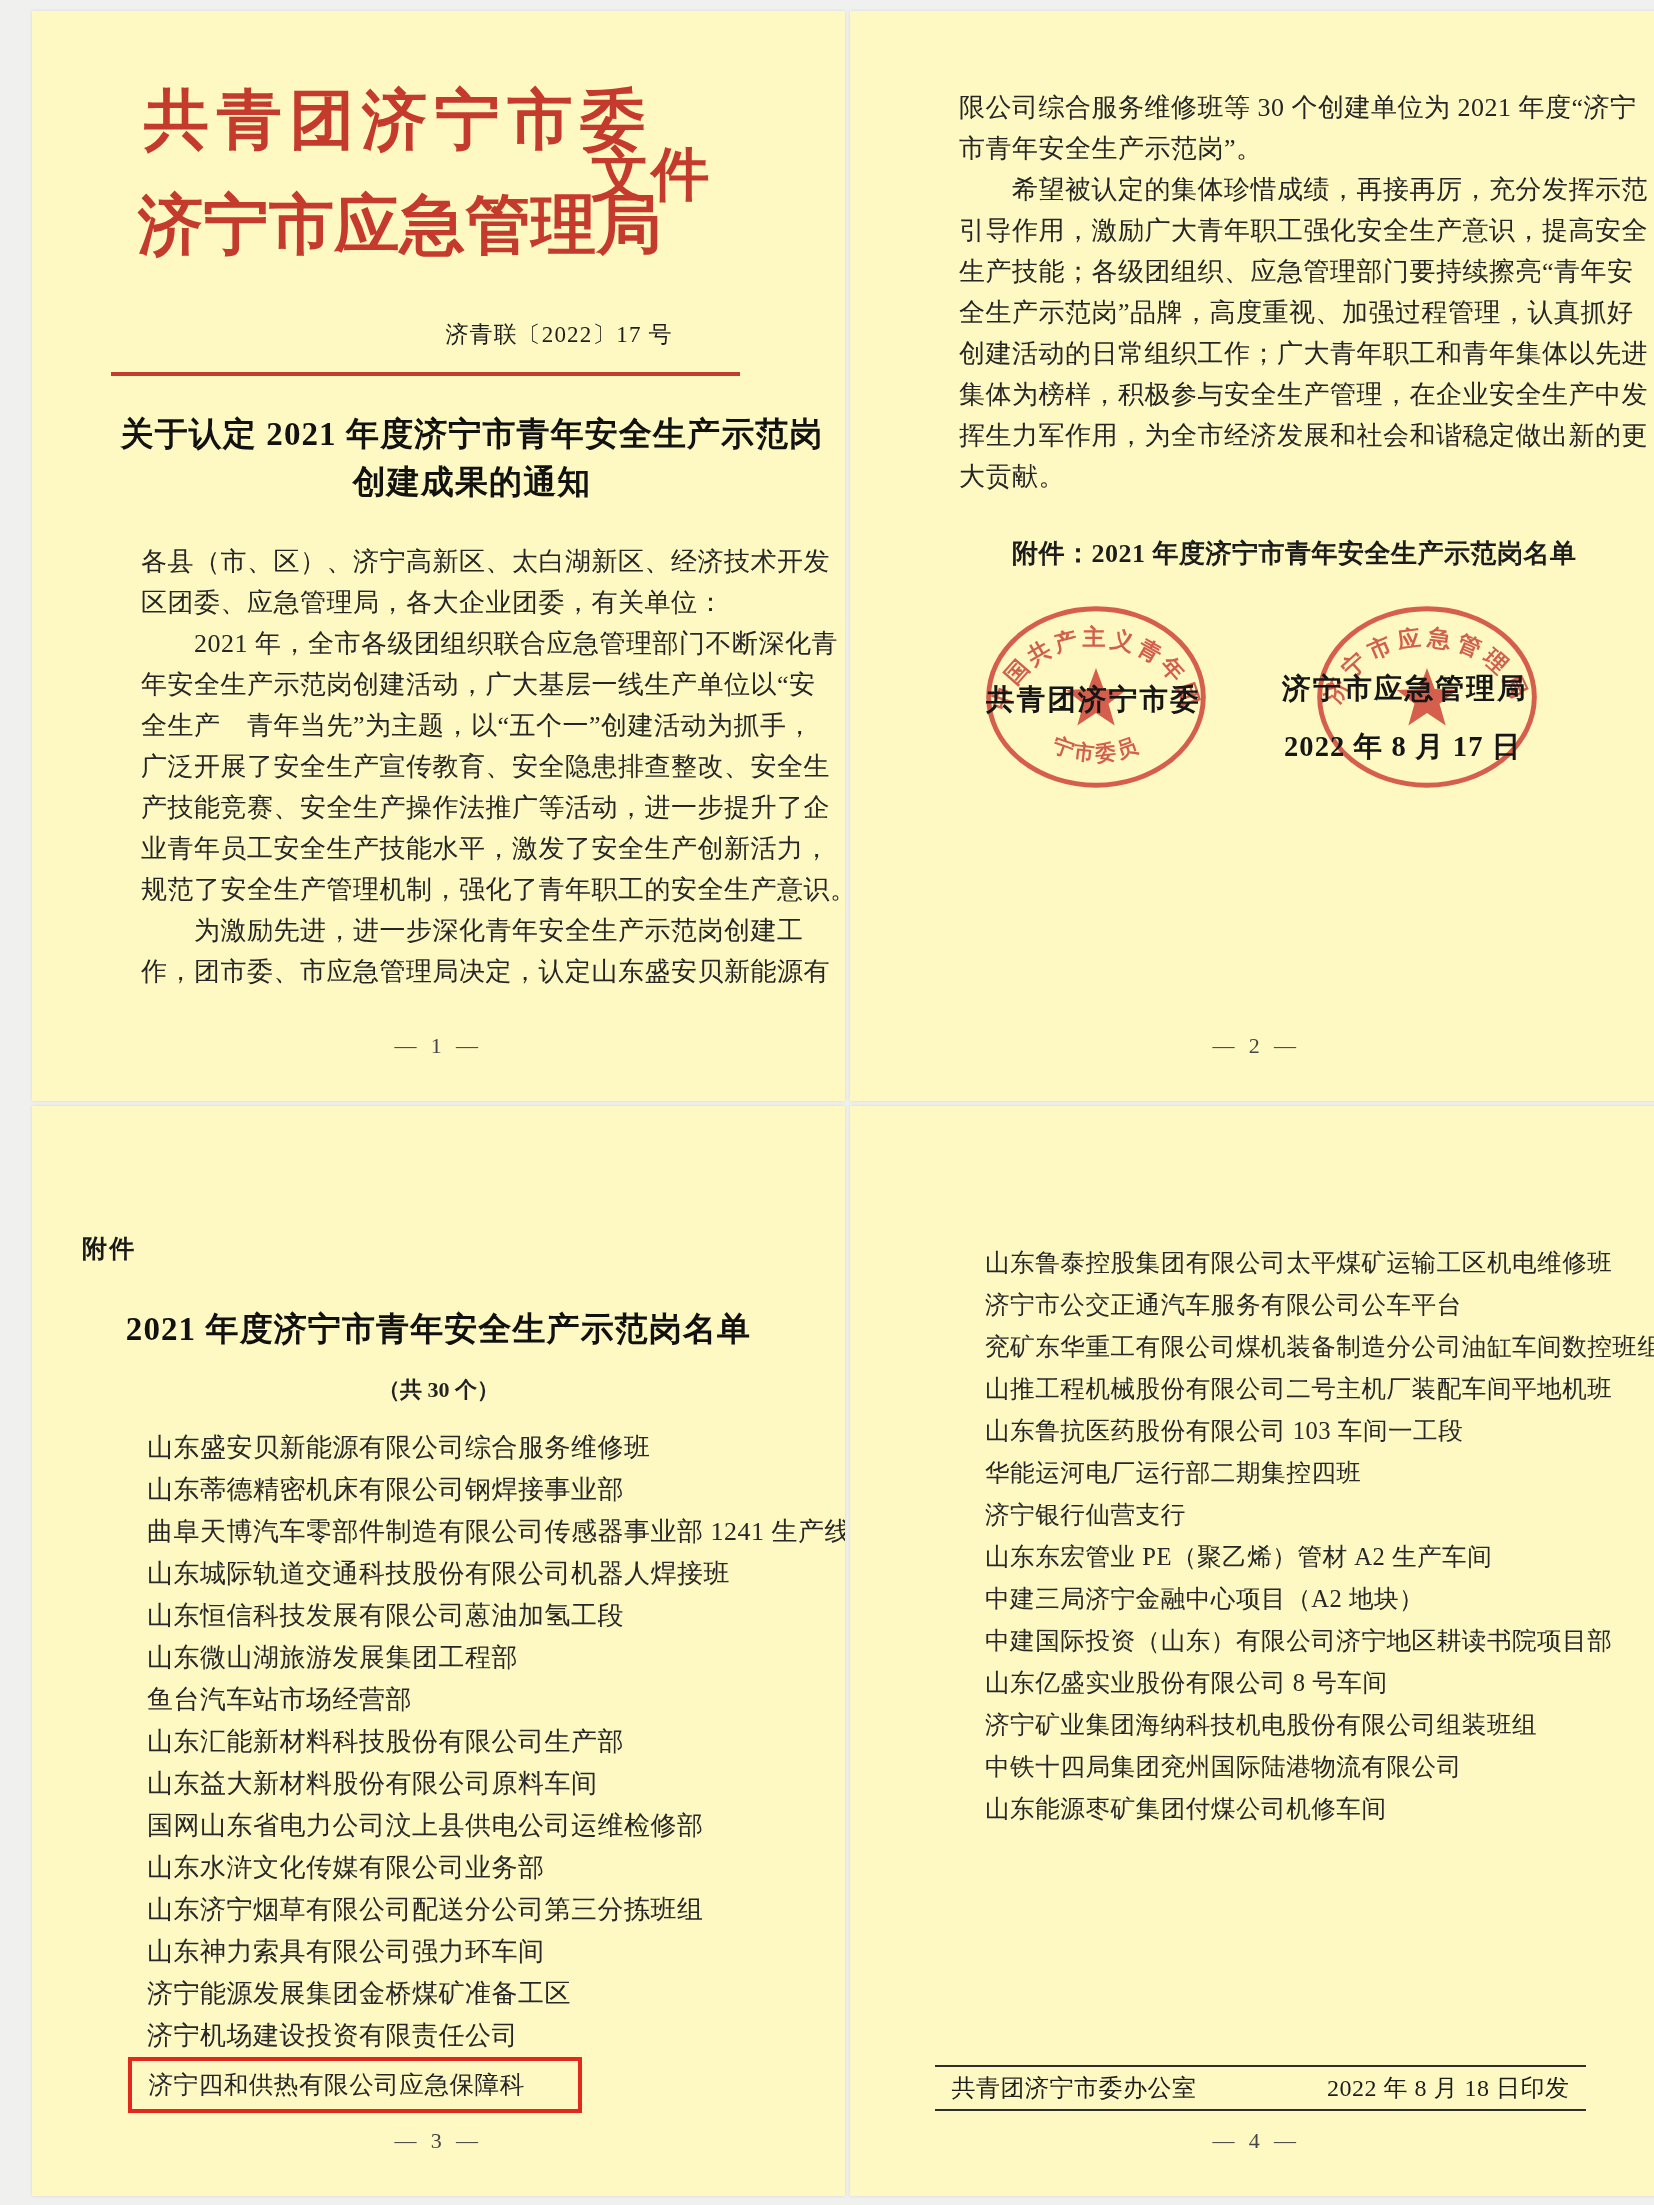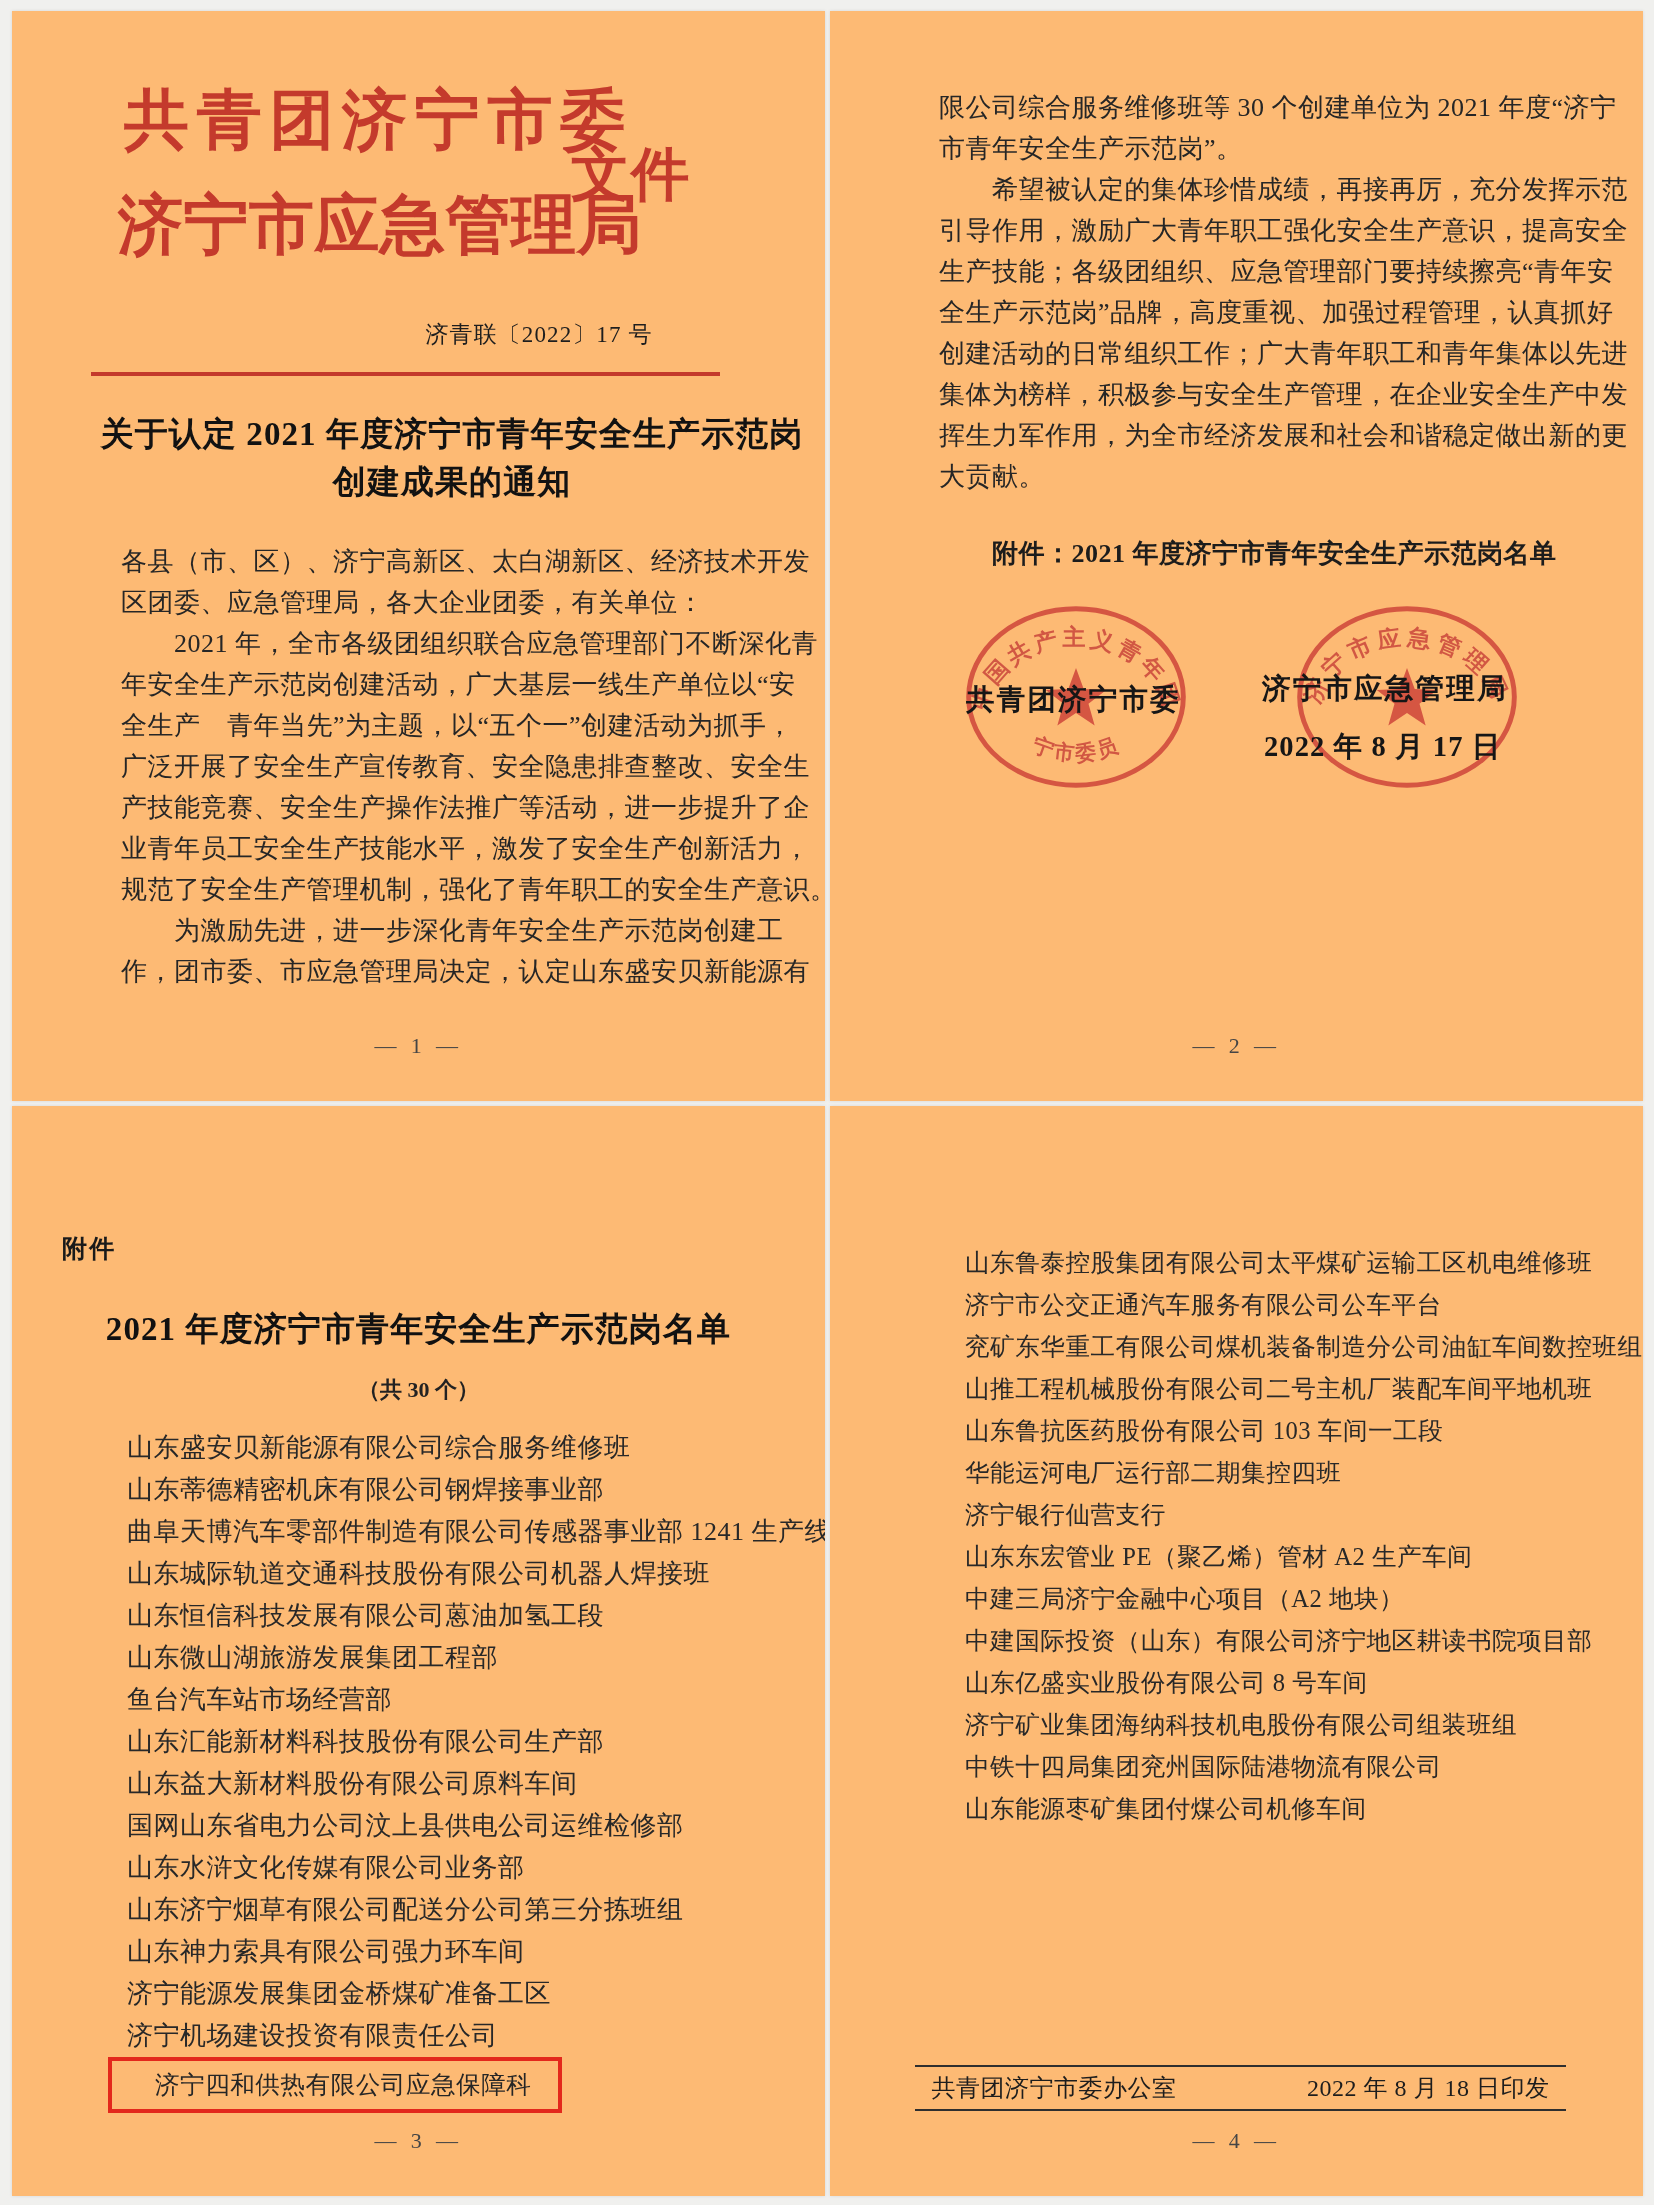--- a/index.html
+++ b/index.html
@@ -6,23 +6,24 @@
   body {
     width:1655px; height:2205px;
     background:#f0f0ee;
     font-family:"Liberation Serif","DejaVu Serif",serif;
     color:#262626;
     position:relative;
   }
   .page {
     position:absolute;
     width:813px; height:1090px;
-    background:#fdba74;
+    background:#fef9c3;
     box-shadow:0 0 3.3px rgba(0,0,0,0.10);
     overflow:hidden;
+    margin-left:20px;
   }
   #p1{left:12px; top:11px;}
   #p2{left:830px; top:11px;}
   #p3{left:12px; top:1106px;}
   #p4{left:830px; top:1106px;}
 
   
   .hdr-line{ position:absolute; color:#c43a2c; font-weight:bold; white-space:nowrap; }
   .hdr-line1{ left:112px; top:65px; font-size:65px; letter-spacing:7.7px; }
   .hdr-line2{ left:106px; top:170px; font-size:65px; letter-spacing:0.5px; }
@@ -48,21 +49,21 @@
   #signer-right2{ left:434px; top:717px; font-weight:bold; letter-spacing:1.1px; }
 
   
   .attach-label{ position:absolute; left:50px; top:126px; font-size:25px; font-weight:bold; font-family:"Liberation Sans","DejaVu Sans",sans-serif; color:#1a1a1a; letter-spacing:2.2px; }
   .list-title{ position:absolute; left:0; top:201px; width:813px; text-align:center; font-size:33px; font-weight:bold; color:#111; letter-spacing:1.1px; }
   .list-count{ position:absolute; left:0; top:269px; width:813px; text-align:center; font-size:22px; font-weight:bold; color:#222; }
   .list-block{ position:absolute; left:115px; width:679px; font-size:26px; color:#282828; }
   #p3 .list-block{ top:321px; }
   #p4 .list-block{ top:136px; left:135px; font-size:24.6px; }
   .litem{ height:42px; line-height:42px; white-space:nowrap; letter-spacing:0.5px; }
-  .red-box{ position:absolute; left:96px; top:951px; width:446px; height:48px; border:4.9px solid #e3281c;text-align:center; }
+  .red-box{ position:absolute; left:96px; top:951px; width:446px; height:48px; border:4.9px solid #e3281c; }
   .red-box .litem{ height:48px; line-height:48px; padding-left:16.4px; font-size:24.6px; }
 
   
   .print-footer{ position:absolute; left:85px; top:959px; width:618px; height:42px;
     border-top:2.7px solid #2f2f2f; border-bottom:2.7px solid #2f2f2f;
     display:flex; align-items:center; justify-content:space-between;
     padding:0 16.4px; font-size:24px; color:#1d1d1d; }
   .print-footer span{ white-space:nowrap; letter-spacing:0.5px; }
 </style>
 </head>

